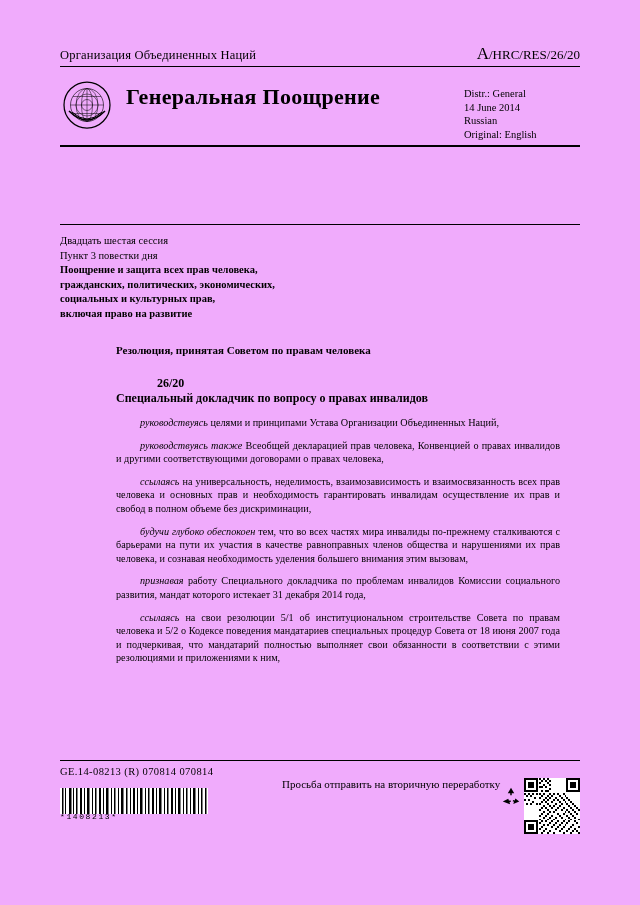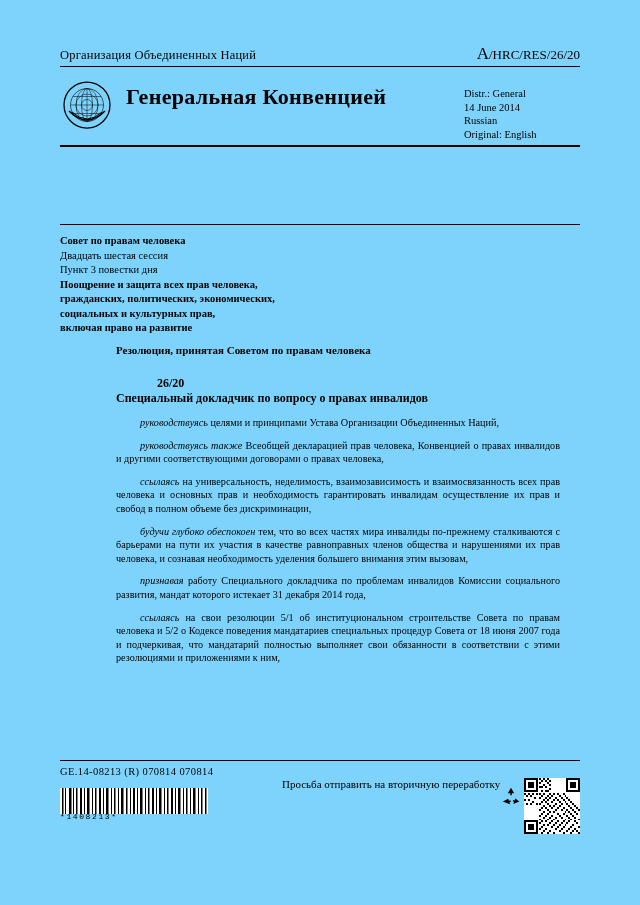--- a/index.html
+++ b/index.html
@@ -13,21 +13,21 @@
     font-family: "Liberation Serif", serif;
     color: #000;
     position: relative;
     overflow: hidden;
   }
   .page {
     position: absolute;
     left: 0; top: 0;
     width: 640px;
     height: 905px;
-    background: #7dd3fc;
+    background: #f0abfc;
   }
   
   .header {
     position: absolute;
     left: 60px;
     top: 44px;
     width: 520px;
   }
   .header-row {
     display: flex;
@@ -215,33 +215,32 @@
       <circle cx="50" cy="50" r="11" fill="none" stroke="#000" stroke-width="1"></circle>
       <ellipse cx="50" cy="50" rx="11" ry="33" fill="none" stroke="#000" stroke-width="1"></ellipse>
       <ellipse cx="50" cy="50" rx="22" ry="33" fill="none" stroke="#000" stroke-width="1"></ellipse>
       <line x1="17" y1="50" x2="83" y2="50" stroke="#000" stroke-width="1"></line>
       <line x1="22" y1="33" x2="78" y2="33" stroke="#000" stroke-width="1"></line>
       <line x1="22" y1="67" x2="78" y2="67" stroke="#000" stroke-width="1"></line>
       <line x1="50" y1="17" x2="50" y2="83" stroke="#000" stroke-width="1"></line>
       <path d="M14 62 Q50 98 86 62" fill="none" stroke="#000" stroke-width="3"></path>
       <path d="M20 64 Q50 92 80 64" fill="none" stroke="#000" stroke-width="2"></path>
     </svg>
-    <div class="ga-title">Генеральная Конвенцией</div>
+    <div class="ga-title">Генеральная Поощрение</div>
     <div class="distr">
       <div>Distr.: General</div>
       <div>14 June 2014</div>
       <div>Russian</div>
       <div>Original: English</div>
     </div>
   </div>
   <div class="rule rule-thick"></div>
   <div class="rule rule-mid"></div>
 
   <div class="block-council">
-    <div class="b">Совет по правам человека</div>
     <div>Двадцать шестая сессия</div>
     <div>Пункт 3 повестки дня</div>
     <div class="b">Поощрение и защита всех прав человека,</div>
     <div class="b">гражданских, политических, экономических,</div>
     <div class="b">социальных и культурных прав,</div>
     <div class="b">включая право на развитие</div>
   </div>
 
   <div class="res-line">Резолюция, принятая Советом по правам человека</div>
   <div class="res-num">26/20</div>

